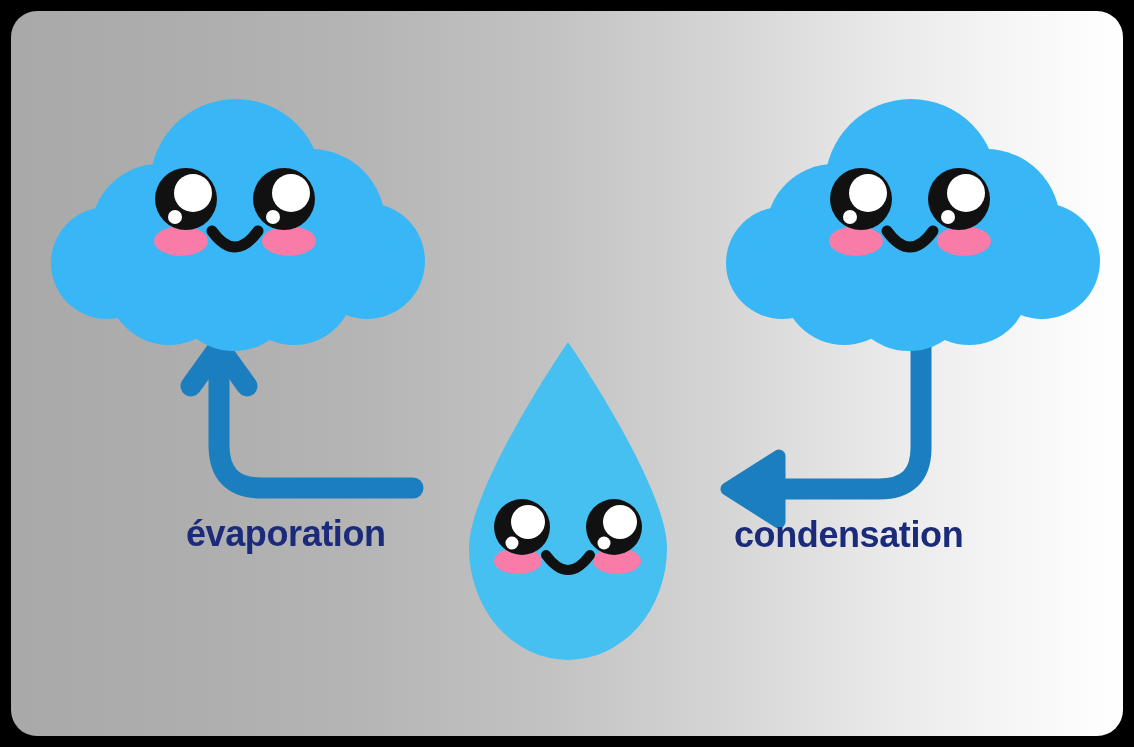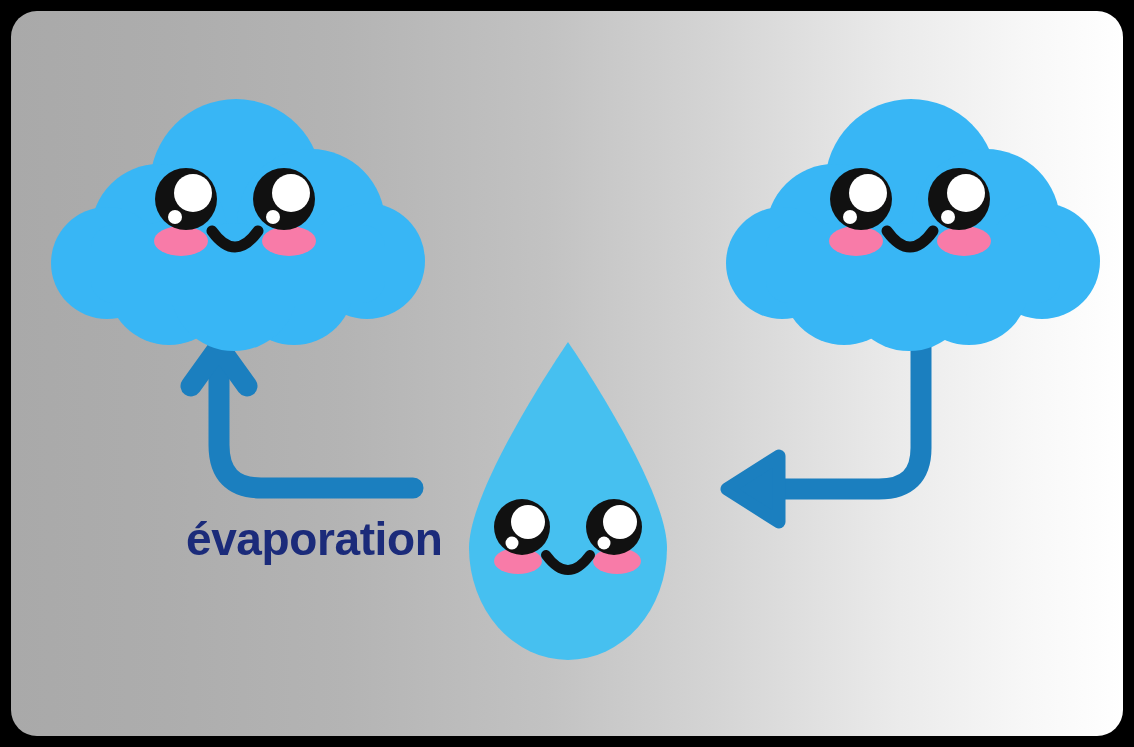--- a/index.html
+++ b/index.html
@@ -42,21 +42,21 @@
     top: 0;
     width: 1112px;
     height: 725px;
   }
   .art-layer svg { display: block; }
 
   .label {
     position: absolute;
     font-family: "Liberation Sans", sans-serif;
     font-weight: bold;
-    font-size: 46px;
+    font-size: 36px;
     letter-spacing: -0.4px;
     white-space: nowrap;
     color: #1b2b7a;
     line-height: 1;
   }
   #label-evaporation {
     left: 175px;
     top: 505px;
   }
   #label-condensation {
@@ -178,15 +178,16 @@
             <circle cx="153" cy="207" r="6.5" fill="#ffffff"></circle>
           </g>
 
           <path d="M 95 219 Q 117 249 139 219" fill="none" stroke="#111111" stroke-width="10" stroke-linecap="round"></path>
         </g>
       </svg>
     </div>
 
     <div class="label" id="label-evaporation">évaporation</div>
 
+    <div class="label" id="label-condensation">condensation</div>
 
   </div>
 </div>
 
 </body></html>

